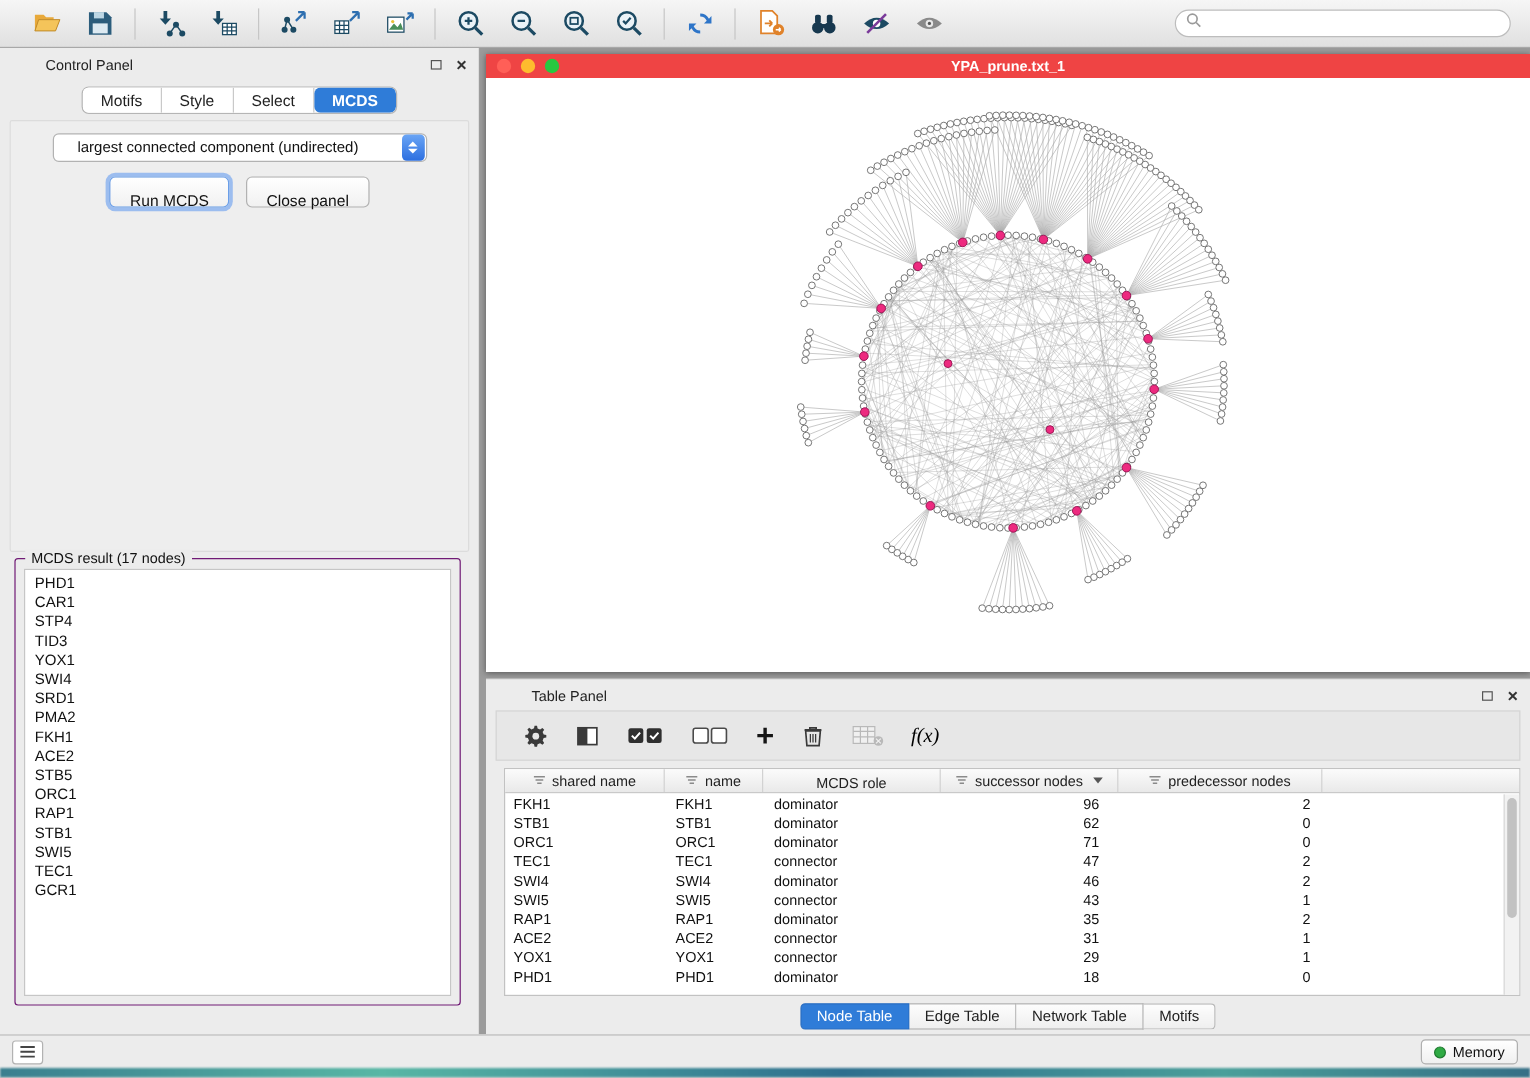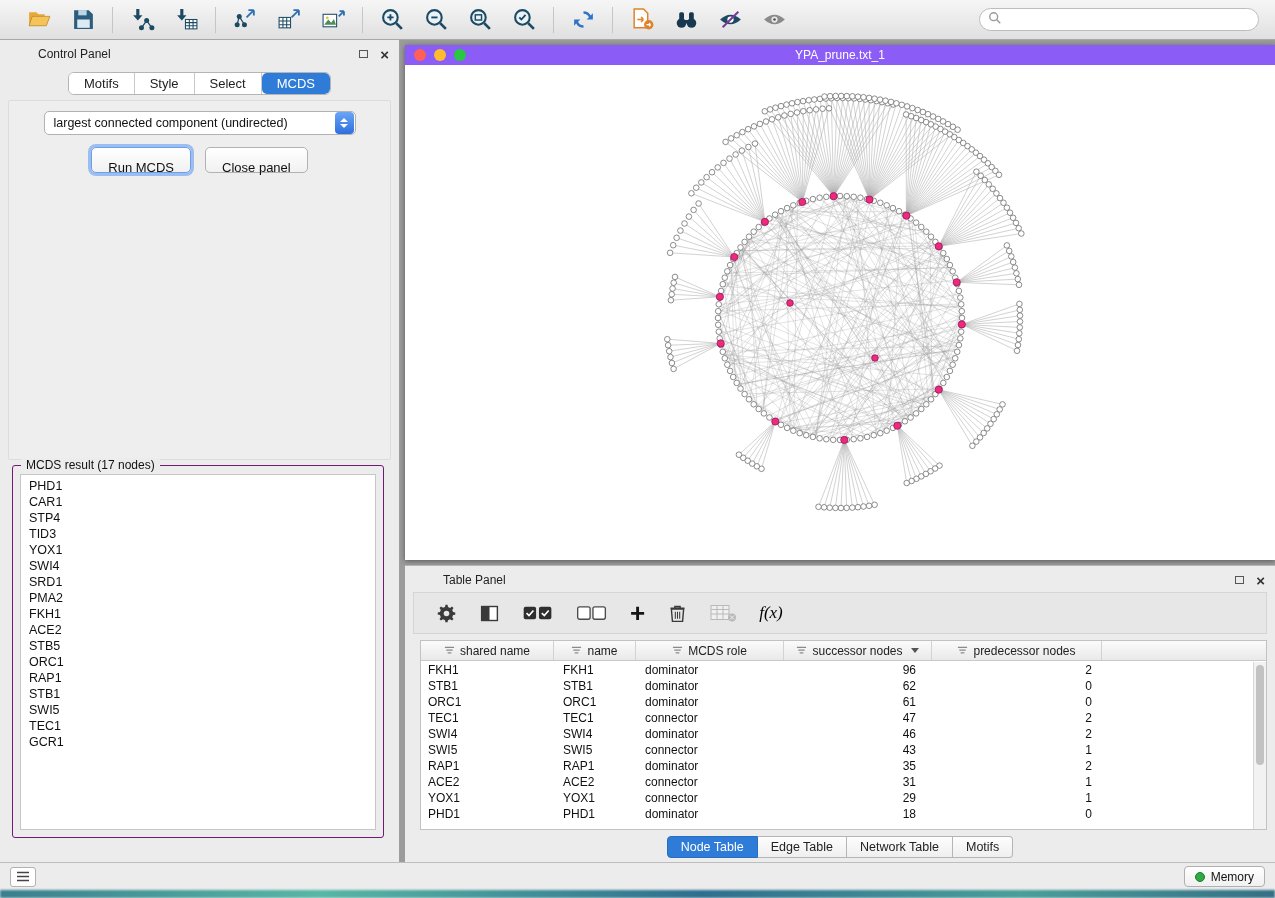--- a/index.html
+++ b/index.html
@@ -23,61 +23,61 @@
   .control-panel { position:absolute; left:0; top:40px; width:400px; bottom:36px;
     background:#ececec; border-right:1px solid #9e9e9e; }
   .panel-header { height:28px; display:flex; align-items:center; padding:0 10px; font-size:12px; color:#222;margin-left:28px; }
   .panel-header .spacer { flex:1; }
   .wc-float { width:9px; height:8px; border:1.4px solid #555; display:inline-block; margin-right:12px; }
   .wc-close { font-size:15px; font-weight:700; color:#333; line-height:1; }
   .seg-wrap { display:flex; justify-content:center; margin-top:4px; }
   .seg { display:flex; background:#fff; border:1px solid #b5b5b5; border-radius:6px; overflow:hidden; }
   .seg-btn { font-size:13px; color:#222; padding:3px 15px; background:#fff; border:none; border-right:1px solid #c9c9c9; cursor:default; font-family:"Liberation Sans",sans-serif; }
   .seg-btn:last-child { border-right:none; }
-  .seg-btn.active { background:#2f7cd8; color:#fff; border-radius:5px; }
+  .seg-btn.active { background:#2f7cd8; color:#fff; border-radius:5px;font-weight:bold; }
   .cp-box { position:absolute; left:8px; right:8px; top:60px; height:360px; background:#eeeeee; border:1px solid #dcdcdc; border-radius:2px; }
   .opt-label { text-align:center; font-size:13px; padding-top:16px; color:#111; }
   .combo { width:312px; height:24px; margin:10px auto 0; background:#fff; border:1px solid #b2b2b2; border-radius:5px;
     display:flex; align-items:center; position:relative; }
-  .combo-text { font-size:12.5px; padding-left:9px; color:#111; flex:1; }
+  .combo-text { font-size:12.5px; padding-left:20px; color:#111; flex:1; }
   .combo-step { width:19px; height:22px; margin-right:1px; border-radius:4px; background:linear-gradient(#6aa5f5,#2d6fe0);
     display:flex; flex-direction:column; align-items:center; justify-content:center; gap:2px; }
   .chev-up { width:0; height:0; border-left:4px solid transparent; border-right:4px solid transparent; border-bottom:4px solid #fff; }
   .chev-dn { width:0; height:0; border-left:4px solid transparent; border-right:4px solid transparent; border-top:4px solid #fff; }
   .btn-row { display:flex; justify-content:center; gap:14px; margin-top:12px; }
   .mac-btn { height:24px; padding:12px 16px; font-size:13px; color:#111; background:linear-gradient(#ffffff,#f1f1f1);
     border:1px solid #b2b2b2; border-radius:5px; font-family:"Liberation Sans",sans-serif; }
   .mac-btn.focused { border-color:#6b9fe8; box-shadow:0 0 0 3px rgba(90,150,240,.55); }
   .groupbox { position:absolute; left:12px; right:15px; top:425px; bottom:24px; border:1px solid #701a75; border-radius:3px; }
   .legend { position:absolute; top:-8px; left:8px; background:#ececec; padding:0 5px; font-size:12px; color:#111; }
   .mcds-list { position:absolute; left:7px; right:7px; top:8px; bottom:7px; background:#fff; border:1px solid #c6c6c6; overflow:hidden; padding-top:3px; }
   .mcds-item { font-size:12.5px; line-height:16px; padding-left:8px; color:#111; }
 
   
   .right-area { position:absolute; left:400px; top:40px; right:0; bottom:36px; background:#9b9b9b; }
   .network-window { position:absolute; left:5px; top:5px; right:0; height:515px; background:#fff; box-shadow:0 1px 5px rgba(0,0,0,.45); }
-  .nw-titlebar { height:20px; background:#8b5cf6; color:#fff; display:flex; align-items:center; position:relative; }
+  .nw-titlebar { height:20px; background:#ef4444; color:#fff; display:flex; align-items:center; position:relative;font-weight:bold; }
   .traffic { position:absolute; left:9px; display:flex; gap:8px; }
   .light { width:12px; height:12px; border-radius:50%; }
   .nw-title { flex:1; text-align:center; font-size:12px; }
   .nw-canvas { position:absolute; left:0; top:20px; right:0; bottom:0; background:#fff; overflow:hidden; }
 
   
   .table-panel { position:absolute; left:5px; right:0; top:525px; bottom:0; background:#ececec; border-top:1px solid #b5b5b5; }
   .tp-toolbar { position:absolute; left:8px; right:8px; top:26px; height:42px; background:#e7e7e7; border:1px solid #d5d5d5;
     display:flex; align-items:center; gap:22px; padding-left:22px; }
   .ti { width:21px; height:21px; display:block; }
   .big-plus { font-size:26px; font-weight:700; color:#151515; line-height:20px; }
   .fx { font-family:"Liberation Serif", serif; font-style:italic; font-size:17px; color:#000000; }
   .table-area { position:absolute; left:15px; right:8px; top:74px; bottom:32px; background:#fff; border:1px solid #c2c2c2; }
   .thead { display:flex; height:20px; background:linear-gradient(#fbfbfb,#e9e9e9); border-bottom:1px solid #c9c9c9; }
   .hcell { display:flex; align-items:center; justify-content:center; gap:5px; font-size:12px; color:#222; border-right:1px solid #d2d2d2; }
   .tbody { position:absolute; left:0; right:13px; top:21px; bottom:0; overflow:hidden; }
   .trow { display:flex; height:16px; align-items:center; font-size:12px; color:#111; }
-  .w-shared { width:133px; } .w-name { width:82px; } .w-role { width:148px; } .w-succ { width:148px; } .w-pred { width:170px; }
+  .w-shared { width:133px; } .w-name { width:82px; } .w-role { width:148px;flex-direction:column; } .w-succ { width:148px; } .w-pred { width:170px; }
   .c-shared { width:133px; padding-left:7px; } .c-name { width:82px; padding-left:9px; }
   .c-role { width:148px; padding-left:9px; } .c-succ { width:148px; text-align:right; padding-right:16px; }
   .c-pred { width:170px; text-align:right; padding-right:10px; }
   .vscroll { position:absolute; right:0; top:21px; bottom:0; width:13px; background:#f2f2f2; border-left:1px solid #d8d8d8; }
   .vthumb { position:absolute; left:2px; right:2px; top:3px; height:100px; background:#c2c2c2; border-radius:5px; }
   .bottom-tabs { position:absolute; left:0; right:0; bottom:4px; display:flex; justify-content:center; }
   .btab { font-size:12.5px; padding:3px 13px; background:linear-gradient(#fdfdfd,#efefef); border:1px solid #b5b5b5; border-left:none; color:#222; font-family:"Liberation Sans",sans-serif; }
   .btab:first-child { border-left:1px solid #b5b5b5; border-radius:4px 0 0 4px; }
   .btab:last-child { border-radius:0 4px 4px 0; }
   .btab.active { background:#2f7cd8; color:#fff; border-color:#2a6ec2; }
@@ -1181,21 +1181,21 @@
               <div class="tcell c-shared">STB1</div>
               <div class="tcell c-name">STB1</div>
               <div class="tcell c-role">dominator</div>
               <div class="tcell c-succ">62</div>
               <div class="tcell c-pred">0</div>
             </div>
             <div class="trow">
               <div class="tcell c-shared">ORC1</div>
               <div class="tcell c-name">ORC1</div>
               <div class="tcell c-role">dominator</div>
-              <div class="tcell c-succ">61</div>
+              <div class="tcell c-succ">71</div>
               <div class="tcell c-pred">0</div>
             </div>
             <div class="trow">
               <div class="tcell c-shared">TEC1</div>
               <div class="tcell c-name">TEC1</div>
               <div class="tcell c-role">connector</div>
               <div class="tcell c-succ">47</div>
               <div class="tcell c-pred">2</div>
             </div>
             <div class="trow">

